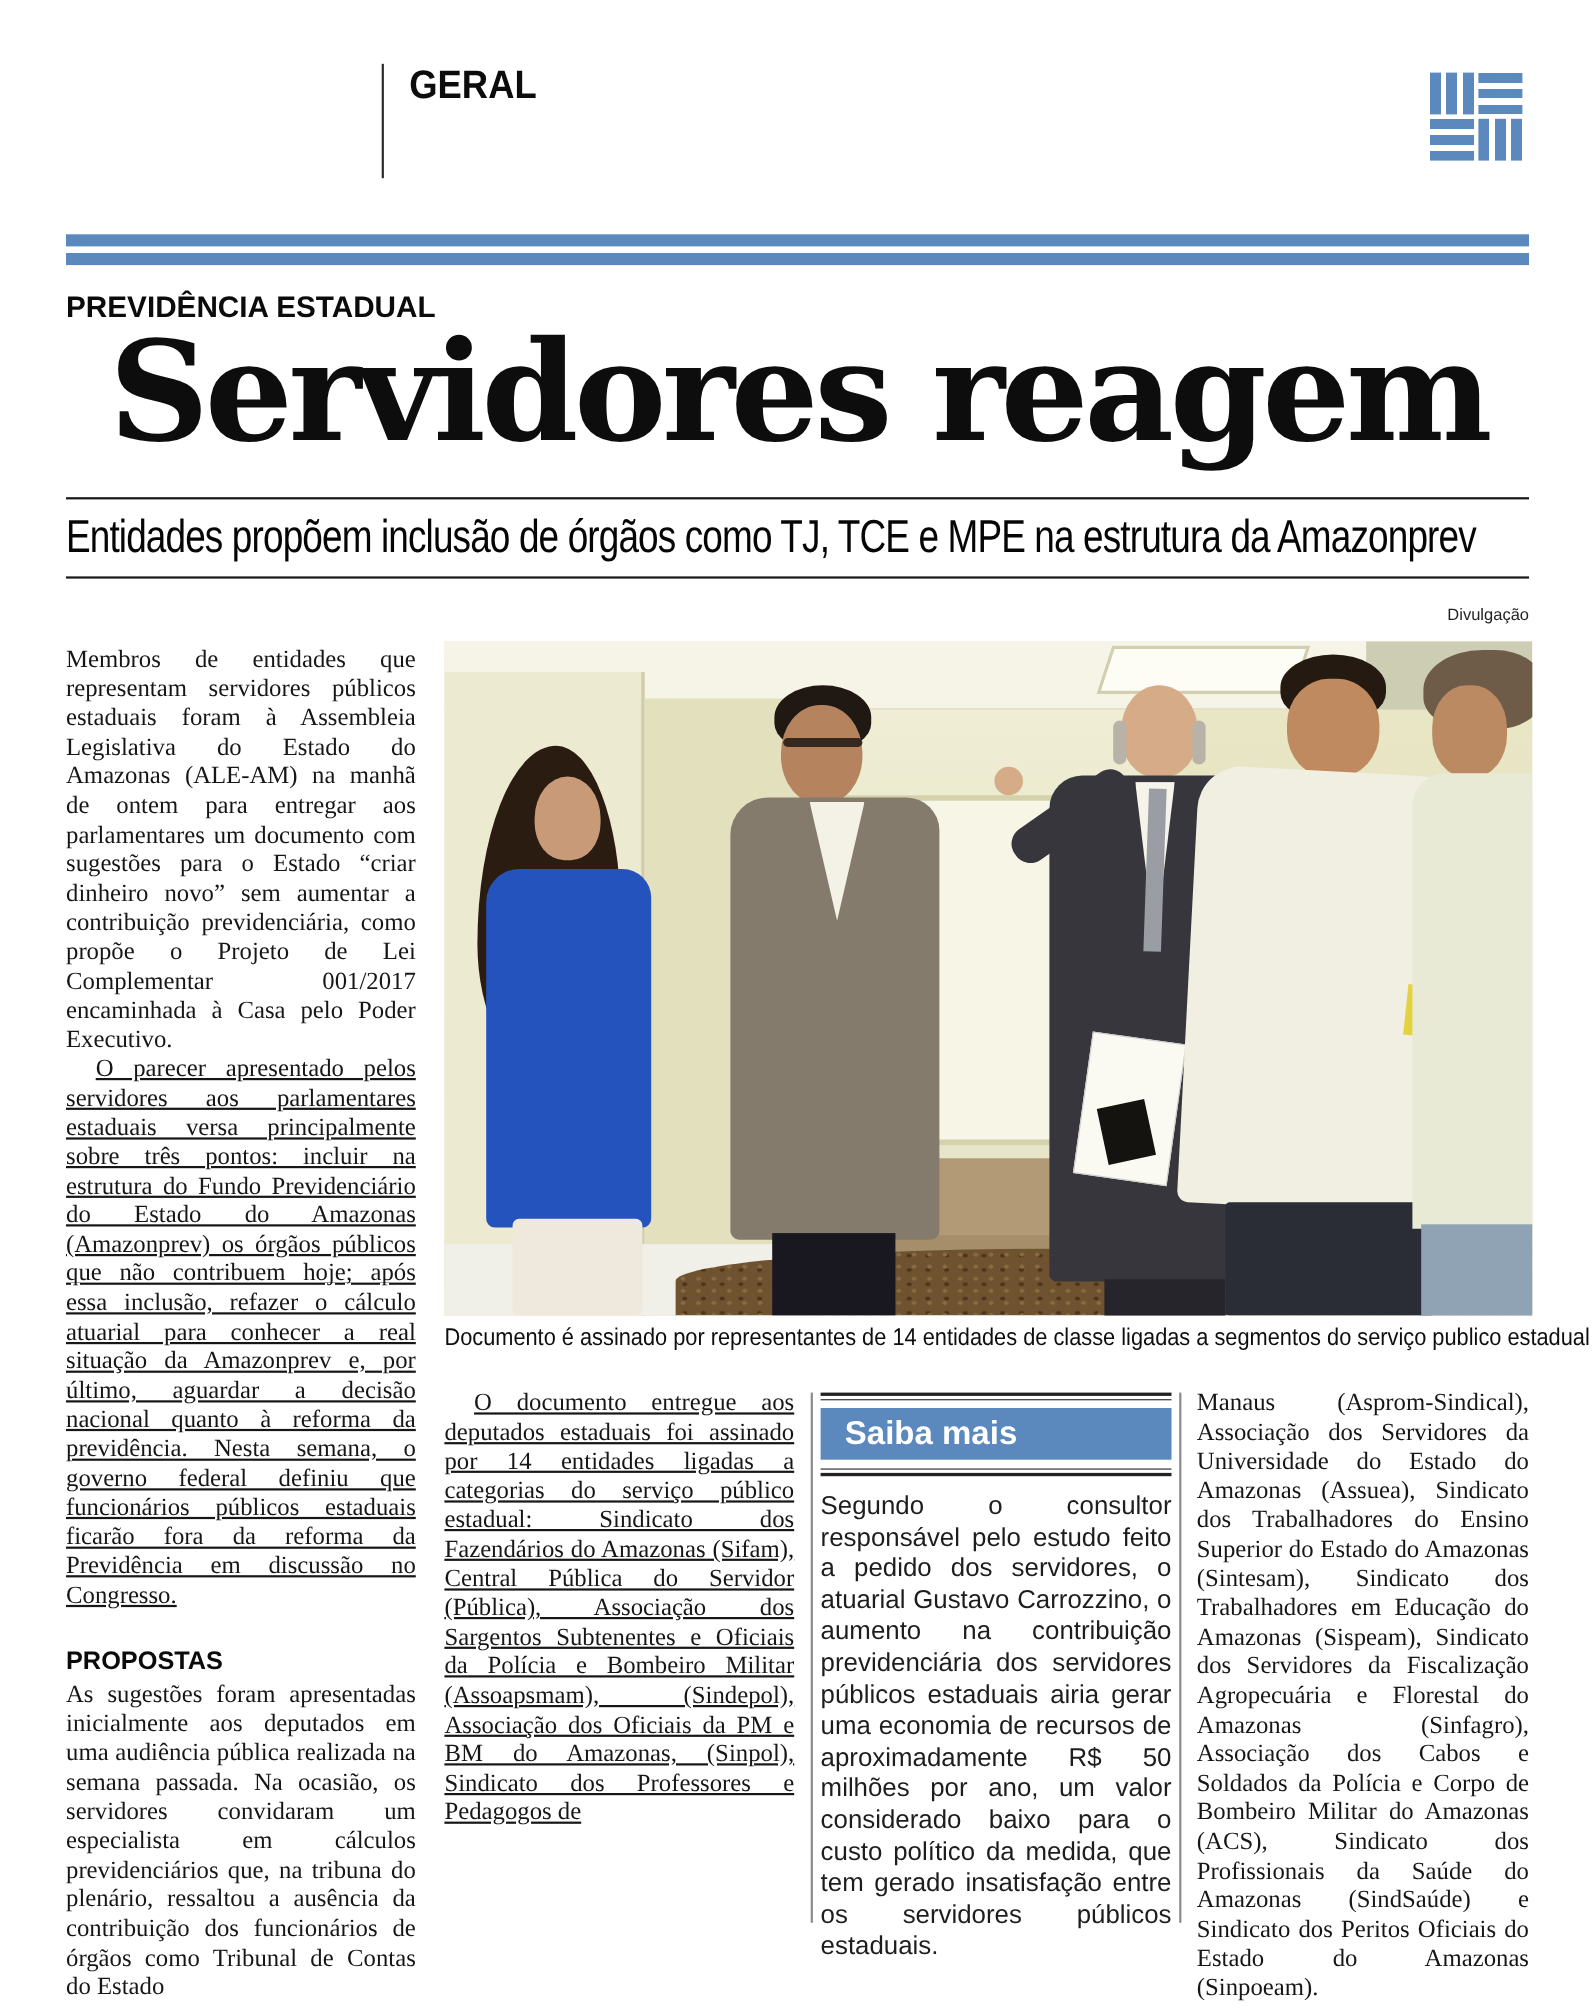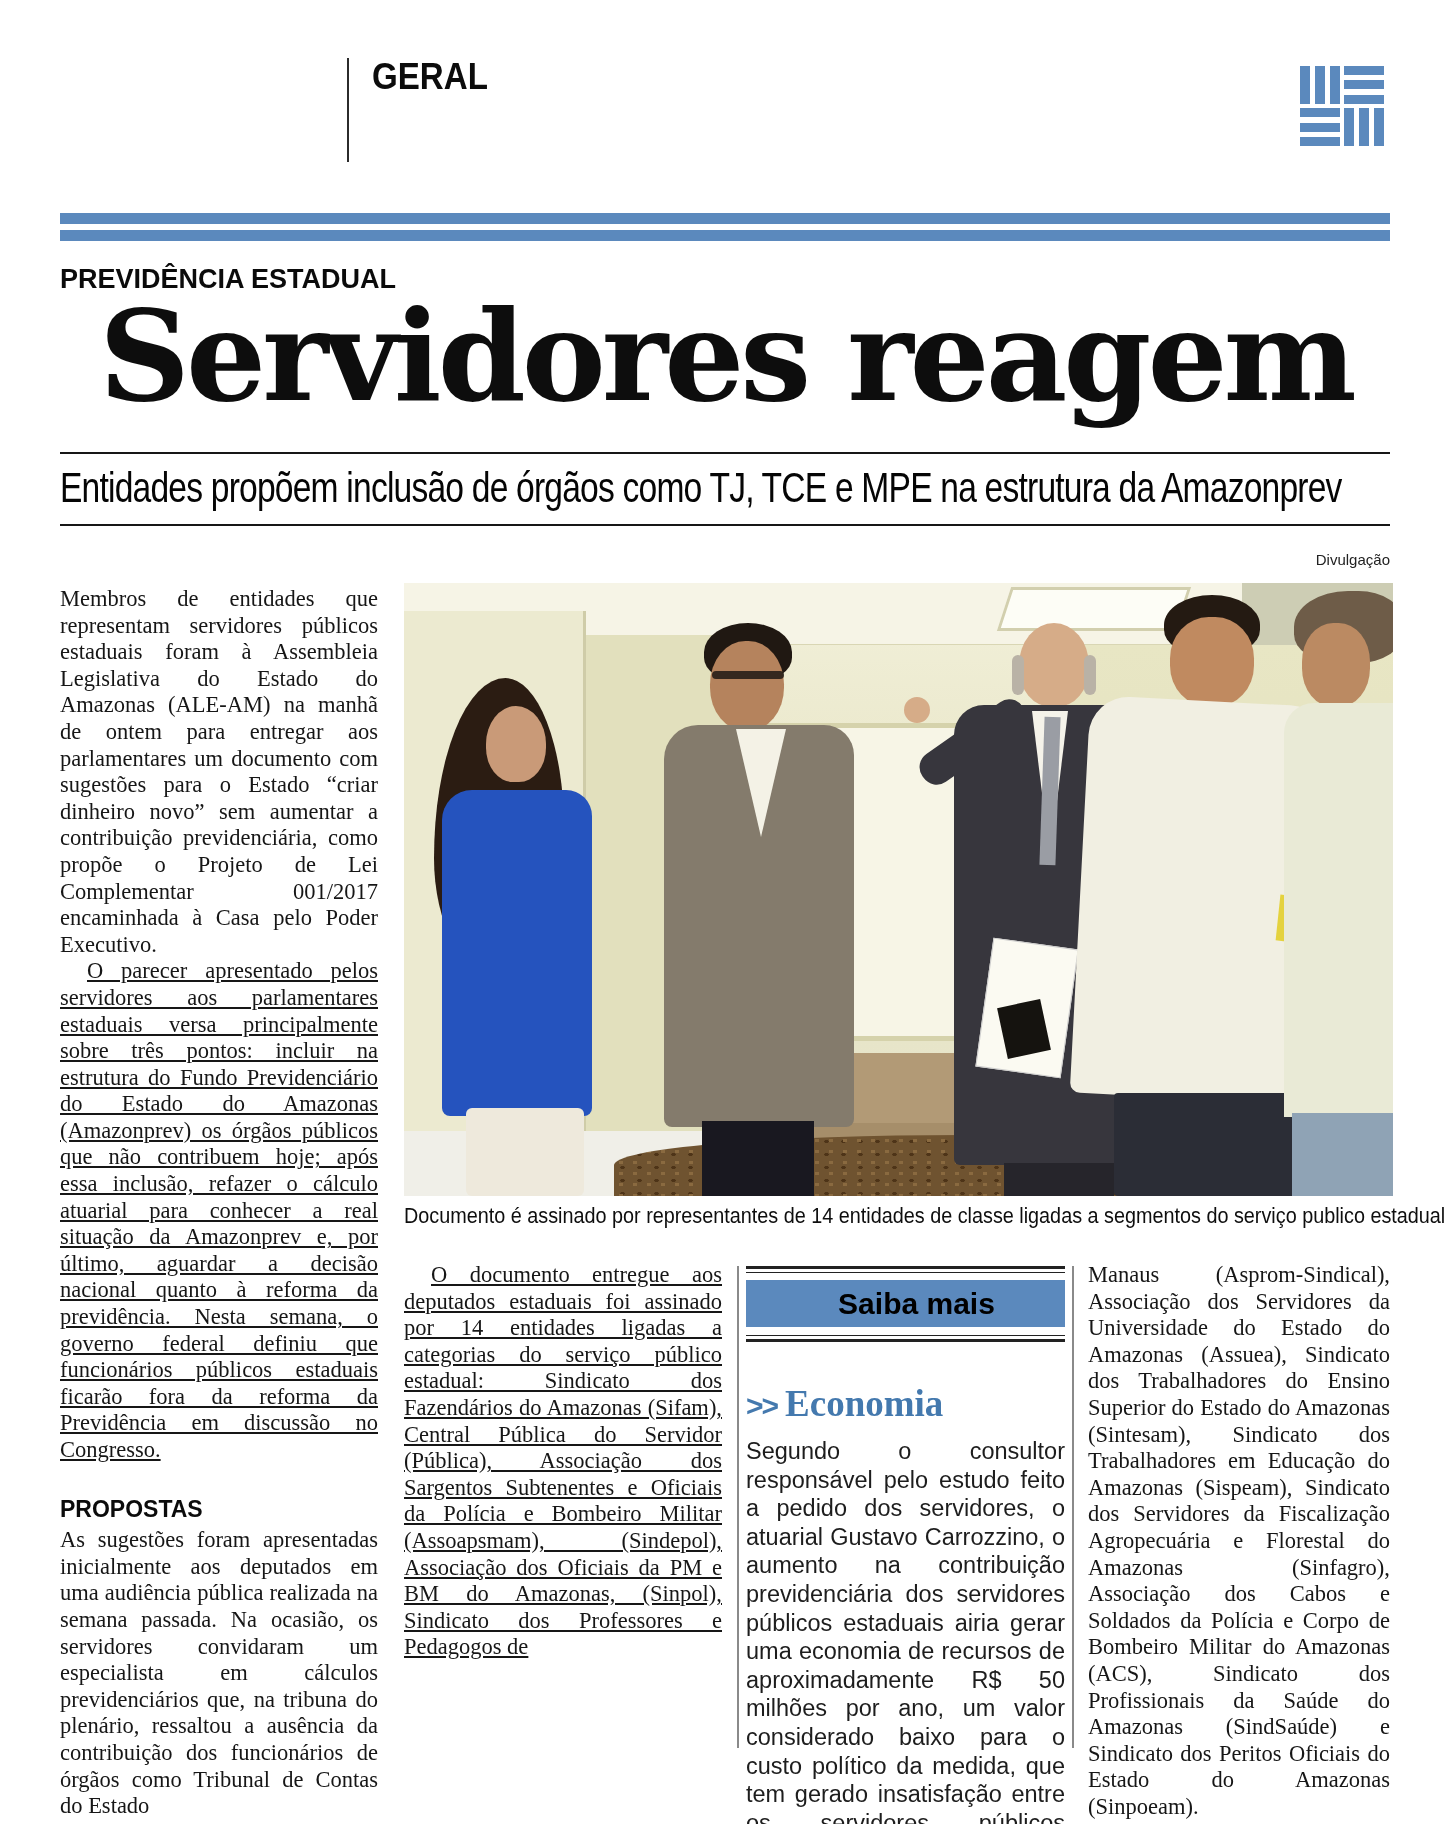--- a/index.html
+++ b/index.html
@@ -150,23 +150,23 @@
     margin-top:32px; margin-bottom:5px; text-align:left; color:#0b0b0b;
   }
   .vrule { width:2px; background:#8a8a8a; top:1266px; height:482px; }
   .vrule-a { left:737px; } .vrule-b { left:1072px; }
 
   
   .sidebar { left:746px; top:1266px; width:319px; }
   .dbl-rule-thick { height:3px; background:#222222; }
   .dbl-rule-thin { height:1px; background:#222222; margin-top:3px; }
   .saiba-bar {
-    margin-top:7px; height:47px; background:var(--blue); color:#000000;
+    margin-top:7px; height:47px; background:var(--blue); color:#ffffff;
     font-family:"Liberation Sans",sans-serif; font-weight:bold; font-size:30px;
-    line-height:47px; padding-left:22px;text-align:center;
+    line-height:47px; padding-left:22px;
   }
   .dbl-rule-thin2 { height:1px; background:#222222; margin-top:8px; }
   .dbl-rule-thick2 { height:3px; background:#222222; margin-top:3px; }
   .economia-title { margin-top:40px; white-space:nowrap; }
   .economia-marker {
     font-family:"Liberation Sans",sans-serif; font-weight:bold; font-size:30px;
     color:var(--titleblue); letter-spacing:-2px;
   }
   .economia-name {
     font-family:"Liberation Serif",serif; font-weight:bold; font-size:37px;
@@ -278,21 +278,18 @@
 
 <div class="abs vrule vrule-a"></div>
 <div class="abs vrule vrule-b"></div>
 
 <div class="abs sidebar">
   <div class="dbl-rule-thick"></div>
   <div class="dbl-rule-thin"></div>
   <div class="saiba-bar">Saiba mais</div>
   <div class="dbl-rule-thin2"></div>
   <div class="dbl-rule-thick2"></div>
-  <div class="economia-title">
-    <span class="economia-marker">&gt;&gt;</span><span class="economia-name">Economia</span>
-  </div>
   <p class="economia-body">Segundo o consultor responsável pelo estudo feito a pedido dos servidores, o atuarial Gustavo Carrozzino, o aumento na contribuição previdenciária dos servidores públicos estaduais airia gerar uma economia de recursos de aproximadamente R$ 50 milhões por ano, um valor considerado baixo para o custo político da medida, que tem gerado insatisfação entre os servidores públicos estaduais.</p>
 </div>
 
 <div class="abs newscol col4">
   <p>Manaus (Asprom-Sindical), Associação dos Servidores da Universidade do Estado do Amazonas (Assuea), Sindicato dos Trabalhadores do Ensino Superior do Estado do Amazonas (Sintesam), Sindicato dos Trabalhadores em Educação do Amazonas (Sispeam), Sindicato dos Servidores da Fiscalização Agropecuária e Florestal do Amazonas (Sinfagro), Associação dos Cabos e Soldados da Polícia e Corpo de Bombeiro Militar do Amazonas (ACS), Sindicato dos Profissionais da Saúde do Amazonas (SindSaúde) e Sindicato dos Peritos Oficiais do Estado do Amazonas (Sinpoeam).</p>
 </div>
 
 </body></html>

